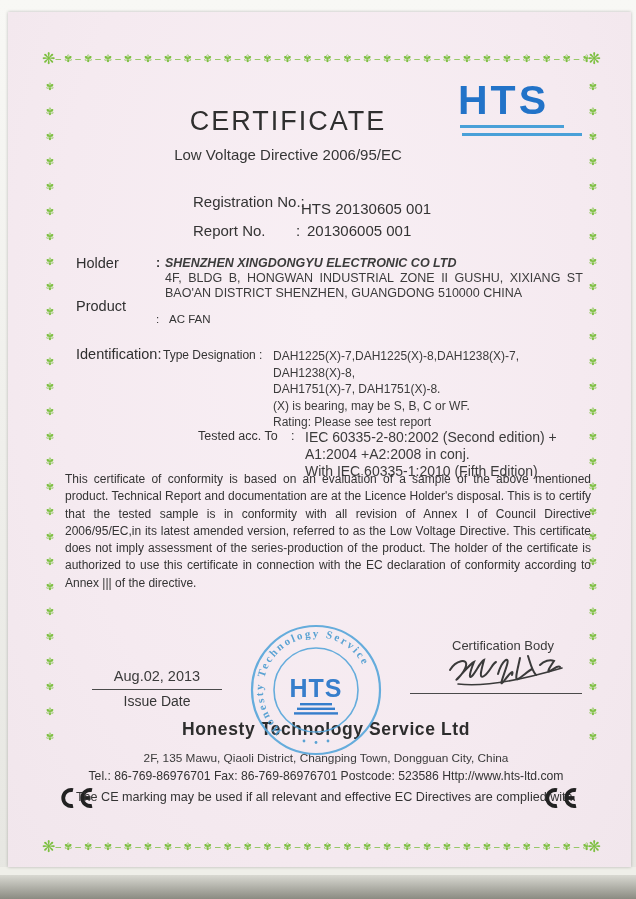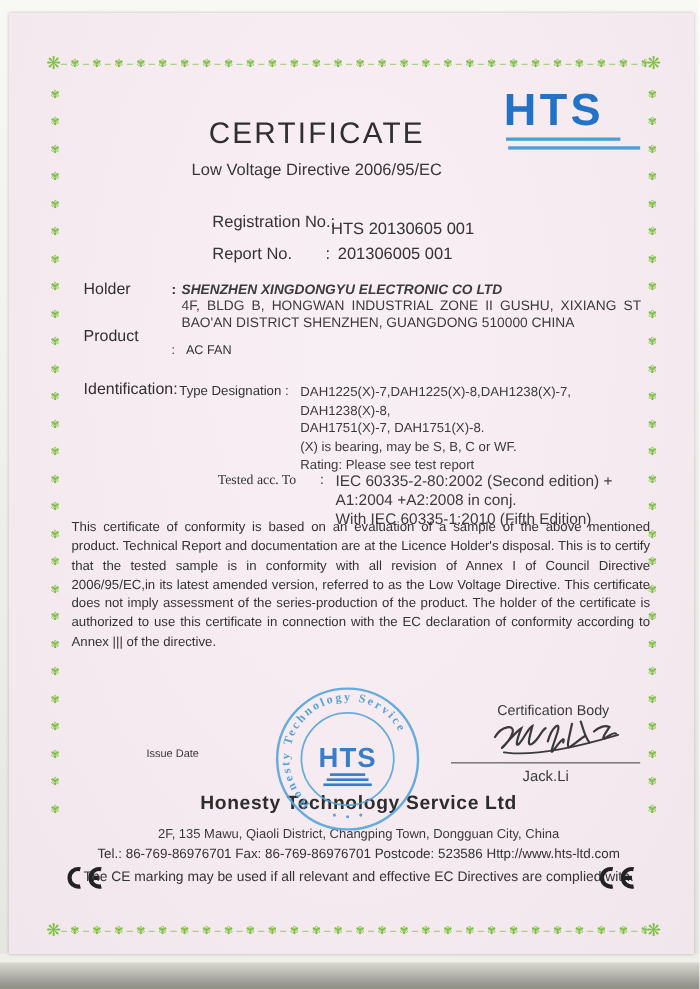--- a/index.html
+++ b/index.html
@@ -53,31 +53,31 @@
   #holder-colon{left:148px;top:244px;font-weight:bold;font-size:12.5px;}
   #holder-lines{position:absolute;left:157px;top:244px;width:432px;font-size:12.5px;line-height:15px;}
   #holder-lines .l0{font-weight:bold;font-style:italic;}
   #holder-lines .l1{word-spacing:3px;}
   #product-label{left:68px;top:286px;}
   #product-colon{left:148px;top:301px;font-size:11.5px;}
   #product-value{left:161px;top:301px;font-size:11.5px;}
   #ident-label{left:68px;top:334px;}
   #ident-type{left:155px;top:336px;}
   #ident-lines{position:absolute;left:253px;top:336px;width:330px;font-size:12px;line-height:16.5px;white-space:pre-line;margin-left:12px;}
-  #tested-label{left:190px;top:417px;font-size:12.5px;font-family:Liberation Serif, serif;}
+  #tested-label{left:190px;top:417px;font-size:12.5px;}
   #tested-colon{left:283px;top:417px;font-size:12.5px;}
   #tested-value{position:absolute;left:297px;top:417px;width:292px;font-size:14px;line-height:17px;white-space:pre-line;}
 
   #statement{position:absolute;left:57px;top:459px;width:526px;
     font-size:12px;line-height:17.3px;text-align:justify;color:#333;}
 
   
   #issue-block{position:absolute;left:78px;top:655px;width:142px;text-align:center;}
   #issue-date{font-size:14.5px;padding:0 6px 5px 6px;border-bottom:1.4px solid #4a4a4a;display:inline-block;min-width:118px;}
-  #issue-label{font-size:10px;margin-top:13px;color:#363636;}
+  #issue-label{font-size:14px;margin-top:3px;color:#363636;}
 
   #seal{position:absolute;left:236px;top:606px;width:144px;height:144px;opacity:.9;z-index:5;}
 
   #certbody-label{position:absolute;left:424px;top:626px;font-size:13px;margin-left:20px;}
   #signature{position:absolute;left:428px;top:638px;}
   #sig-line{position:absolute;left:402px;top:681px;width:172px;border-top:1.4px solid #4a4a4a;}
   #signer{position:absolute;left:402px;top:686px;width:172px;text-align:center;font-size:13.5px;}
 
   #company-name{position:absolute;left:0;top:707px;width:636px;text-align:center;
     font-size:17.5px;font-weight:bold;letter-spacing:.6px;color:#2d2d2d;z-index:2;}
@@ -199,20 +199,21 @@
 Rating: Please see test report</div>
 
   <span id="tested-label" class="fsmall">Tested acc. To</span>
   <span id="tested-colon" class="fsmall">:</span>
   <div id="tested-value">IEC 60335-2-80:2002 (Second edition) + A1:2004 +A2:2008 in conj.
 With IEC 60335-1:2010 (Fifth Edition)</div>
 
   <div id="statement">This certificate of conformity is based on an evaluation of a sample of the above mentioned product. Technical Report and documentation are at the Licence Holder's disposal. This is to certify that the tested sample is in conformity with all revision of Annex I of Council Directive 2006/95/EC,in its latest amended version, referred to as the Low Voltage Directive. This certificate does not imply assessment of the series-production of the product. The holder of the certificate is authorized to use this certificate in connection with the EC declaration of conformity according to Annex ||| of the directive.</div>
 
   <div id="issue-block">
+    <div id="issue-date">Aug.02, 2013</div>
     <div id="issue-label">Issue Date</div>
   </div>
 
   <svg id="seal" viewBox="0 0 144 144">
     <circle cx="72" cy="72" r="64" fill="none" stroke="#56a6da" stroke-width="2.2"></circle>
     <circle cx="72" cy="72" r="42" fill="none" stroke="#56a6da" stroke-width="1.6"></circle>
     <path id="sealRing" d="M72,125 A53,53 0 1 1 72,19 A53,53 0 1 1 72,125" fill="none" stroke="none"></path>
     <text font-size="11" letter-spacing="2.2" fill="#4a9bd0" font-family="Liberation Serif, serif" font-weight="bold">
       <textPath href="#sealRing" startOffset="11%">Honesty Technology Service</textPath>
     </text>
@@ -230,21 +231,20 @@
     <g fill="none" stroke="#3a3a3a" stroke-width="2" stroke-linecap="round">
       <path d="M14,20 C20,10 32,8 30,16 C28,24 16,34 22,28 C28,22 34,14 38,12 C34,22 32,30 36,26 C40,22 44,12 48,10 C46,18 42,30 48,26 C54,22 56,14 60,12"></path>
       <path d="M62,24 C66,10 74,5 71,15 C68,25 62,39 68,31 C74,23 78,19 76,25"></path>
       <path d="M84,8 C82,18 78,31 82,29 C86,27 92,21 96,19"></path>
       <path d="M92,6 C94,12 96,21 100,25"></path>
       <path d="M104,15 C108,11 114,9 118,11 C114,17 110,23 114,21 C118,19 122,15 124,17"></path>
       <path d="M22,34 C52,38 92,28 126,18" stroke-width="1.6"></path>
     </g>
   </svg>
   <div id="sig-line"></div>
-  <div id="signer">Jack.Li</div>
 
   <div id="company-name">Honesty Technology Service Ltd</div>
   <div id="company-address">2F, 135 Mawu, Qiaoli District, Changping Town, Dongguan City, China</div>
   <div id="company-contact">Tel.: 86-769-86976701    Fax: 86-769-86976701    Postcode: 523586    Http://www.hts-ltd.com</div>
 
   <div id="ce-row">
     <svg id="ce-left" class="ce-mark" width="40" height="24" viewBox="0 0 40 24">
       <g fill="none" stroke="#222" stroke-width="3.8">
         <path d="M15,4.2 A8,8 0 1 0 15,19.8"></path>
         <path d="M34,4.2 A8,8 0 1 0 34,19.8"></path>

